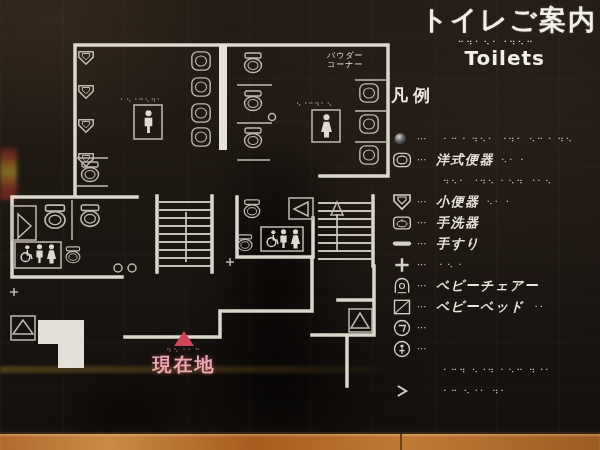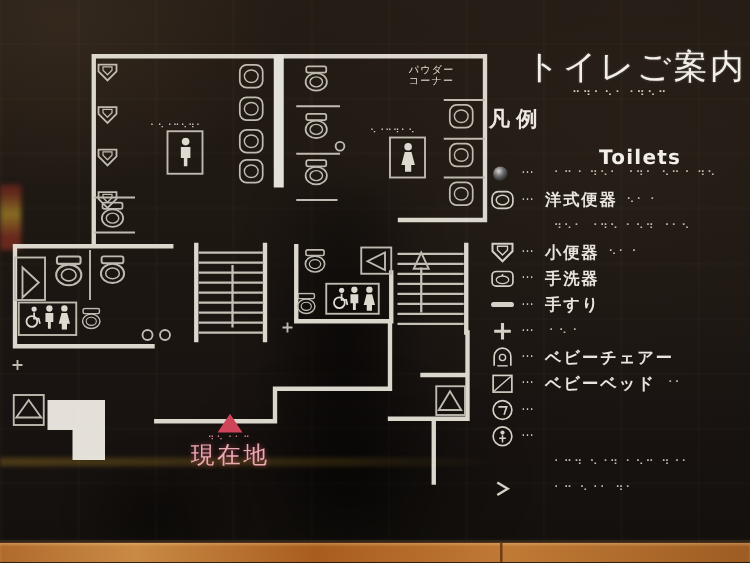--- a/index.html
+++ b/index.html
@@ -30,32 +30,32 @@
   .map .f{stroke:#c9c4b9;stroke-width:1.5;fill:none;color:#c9c4b9;}
   .map .fg{color:#e9e5db;}
   .map .mbr{fill:#d8d3c9;font-size:7px;letter-spacing:1px;}
   .map .solid{fill:#efece4;stroke:none;}
   .powder{position:absolute;left:327px;top:51px;font-size:8px;line-height:9px;letter-spacing:1px;color:#e6e2d8;}
   .powder span{display:block;}
   .curloc{position:absolute;left:146px;top:331px;width:76px;text-align:center;}
   .curloc .tri{width:0;height:0;margin:0 auto;border-left:10px solid transparent;
     border-right:10px solid transparent;border-bottom:15px solid #cf4458;filter:blur(.4px);}
   .curloc .cbr{font-size:7px;color:#e08b98;letter-spacing:2px;line-height:7px;margin-top:1px;}
-  .curloc .ctx{font-size:19px;font-weight:normal;color:#e9a9b2;letter-spacing:2px;line-height:20px;
+  .curloc .ctx{font-size:19px;font-weight:bold;color:#e9a9b2;letter-spacing:2px;line-height:20px;
     text-shadow:0 0 4px rgba(228,90,112,.55);}
   .titleblock{position:absolute;right:3px;top:2px;text-align:right;color:#f2efe8;}
-  .t-ja{font-size:27px;font-weight:normal;letter-spacing:2px;text-shadow:0 0 2px rgba(255,255,255,.3);white-space:nowrap;margin-top:33px;}
+  .t-ja{font-size:27px;font-weight:bold;letter-spacing:2px;text-shadow:0 0 2px rgba(255,255,255,.3);white-space:nowrap;}
   .t-br{font-size:9px;letter-spacing:2px;color:#d8d3c7;padding-right:62px;line-height:9px;}
-  .t-en{font-size:16px;font-weight:bold;letter-spacing:1px;padding-right:52px;line-height:22px;margin-top:35px;}
+  .t-en{font-size:20px;font-weight:bold;letter-spacing:1px;padding-right:52px;line-height:22px;}
   .legend{position:absolute;left:391px;top:84px;width:208px;color:#e9e5dc;}
   .lhead{font-size:17px;font-weight:bold;letter-spacing:5px;margin-bottom:21px;color:#ece8df;}
   .lrow{display:flex;align-items:center;height:21px;gap:4px;}
   .licon{width:22px;height:20px;flex:none;color:#d6d1c6;display:flex;align-items:center;justify-content:center;}
   .ldots{font-size:10px;color:#cfcabf;width:15px;flex:none;letter-spacing:1px;}
-  .llabel{font-size:13px;font-weight:bold;letter-spacing:1.5px;white-space:nowrap;}
+  .llabel{font-size:13px;font-weight:bold;letter-spacing:1.5px;white-space:nowrap;font-style:italic;}
   .lbraille{font-size:9px;color:#c3bdb0;letter-spacing:1.5px;margin-left:3px;white-space:nowrap;}
   .frame{position:absolute;left:0;top:432px;width:600px;height:18px;border-top:2px solid #32251a;
     background:linear-gradient(90deg,#b06a2c,#c98a45 18%,#a85d1f 42%,#c07a36 68%,#9d5c22 100%);
     box-shadow:inset 0 2px 2px rgba(255,210,150,.35);}
   .seam{position:absolute;left:400px;top:434px;width:2px;height:16px;background:#6f3f14;}
 </style>
 </head>
 <body>
 
 <div class="stage">

